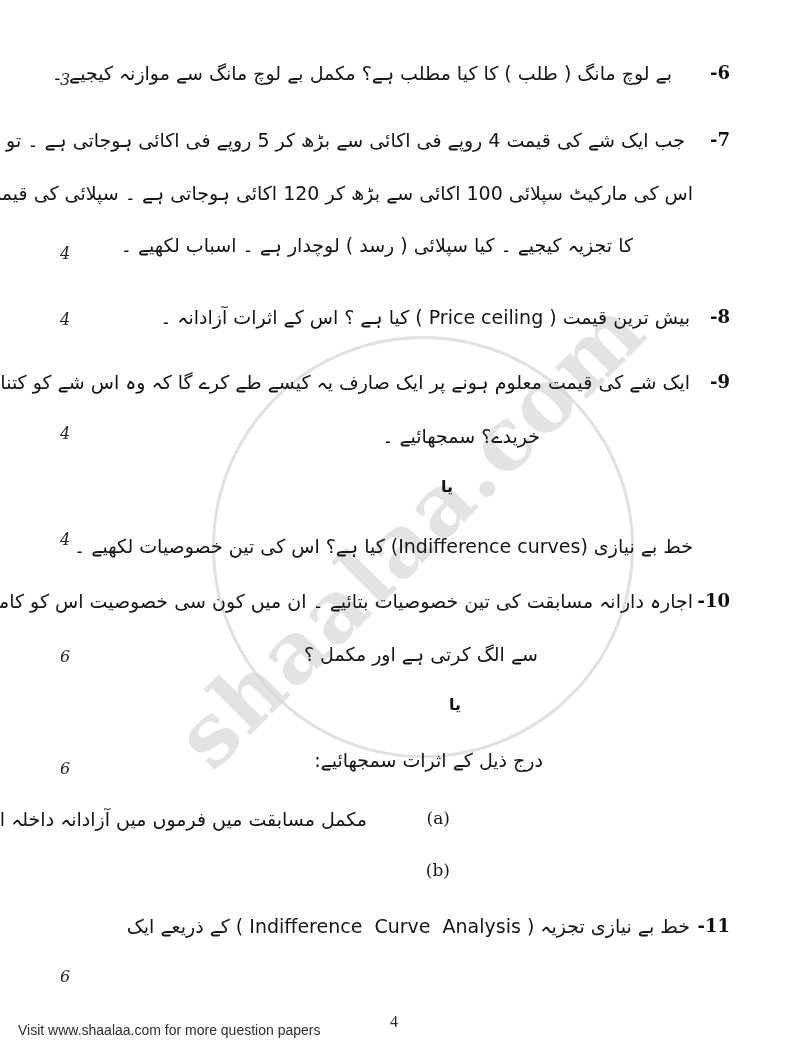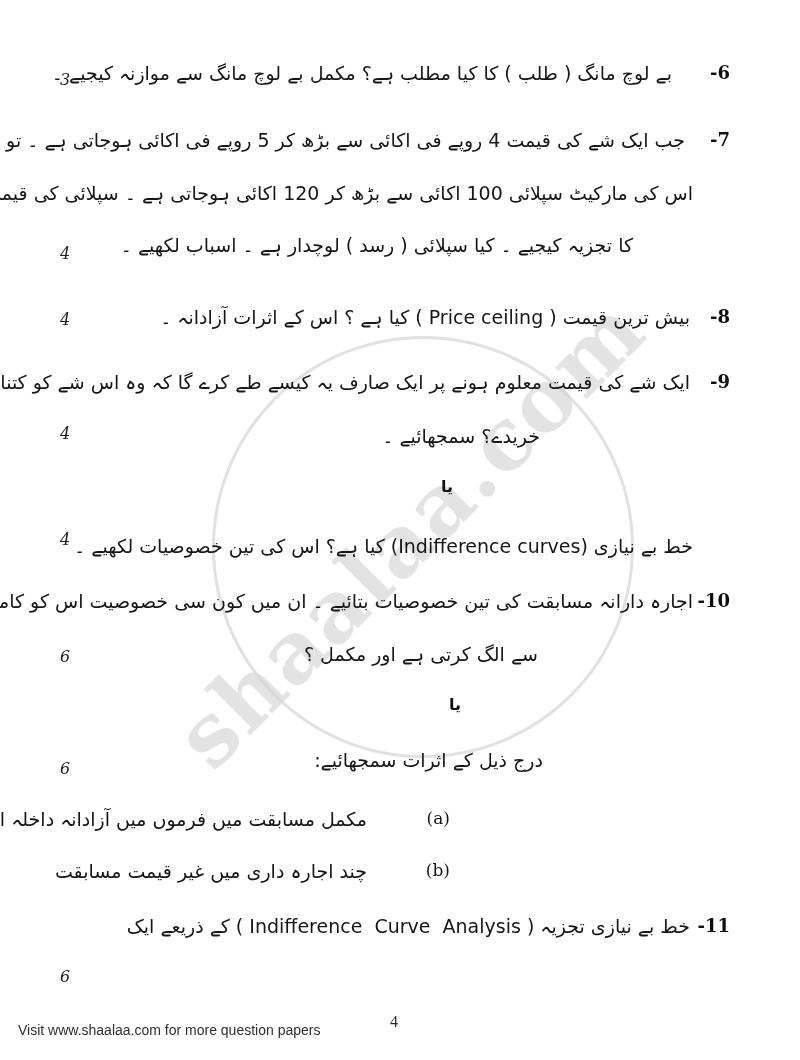--- a/index.html
+++ b/index.html
@@ -105,21 +105,20 @@
   <div class="urdu-line" style="top:641px;right:262px">سے الگ کرتی ہے اور مکمل ؟</div>
 
   <div class="or-word" style="top:695px;left:449px">یا</div>
 
   <div class="urdu-line" style="top:747px;right:257px">درج ذیل کے اثرات سمجھائیے:</div>
 
   <div class="sub-label" style="top:808px;right:350px">(a)</div>
   <div class="urdu-line" style="top:806px;right:433px">مکمل مسابقت میں فرموں میں آزادانہ داخلہ اور اخراج</div>
 
   <div class="sub-label" style="top:860px;right:350px">(b)</div>
-  <div class="urdu-line" style="top:858px;right:433px">چند اجارہ داری میں غیر قیمت مسابقت</div>
 
   <div class="urdu-line" style="top:913px;right:110px">خط بے نیازی تجزیہ ( Indifference  Curve  Analysis ) کے ذریعے ایک</div>
 
   <div class="foot-code">251/3</div>
   <div class="foot-page">4</div>
   <div class="foot-visit">Visit www.shaalaa.com for more question papers</div>
 
 </div>
 
 </body></html>

